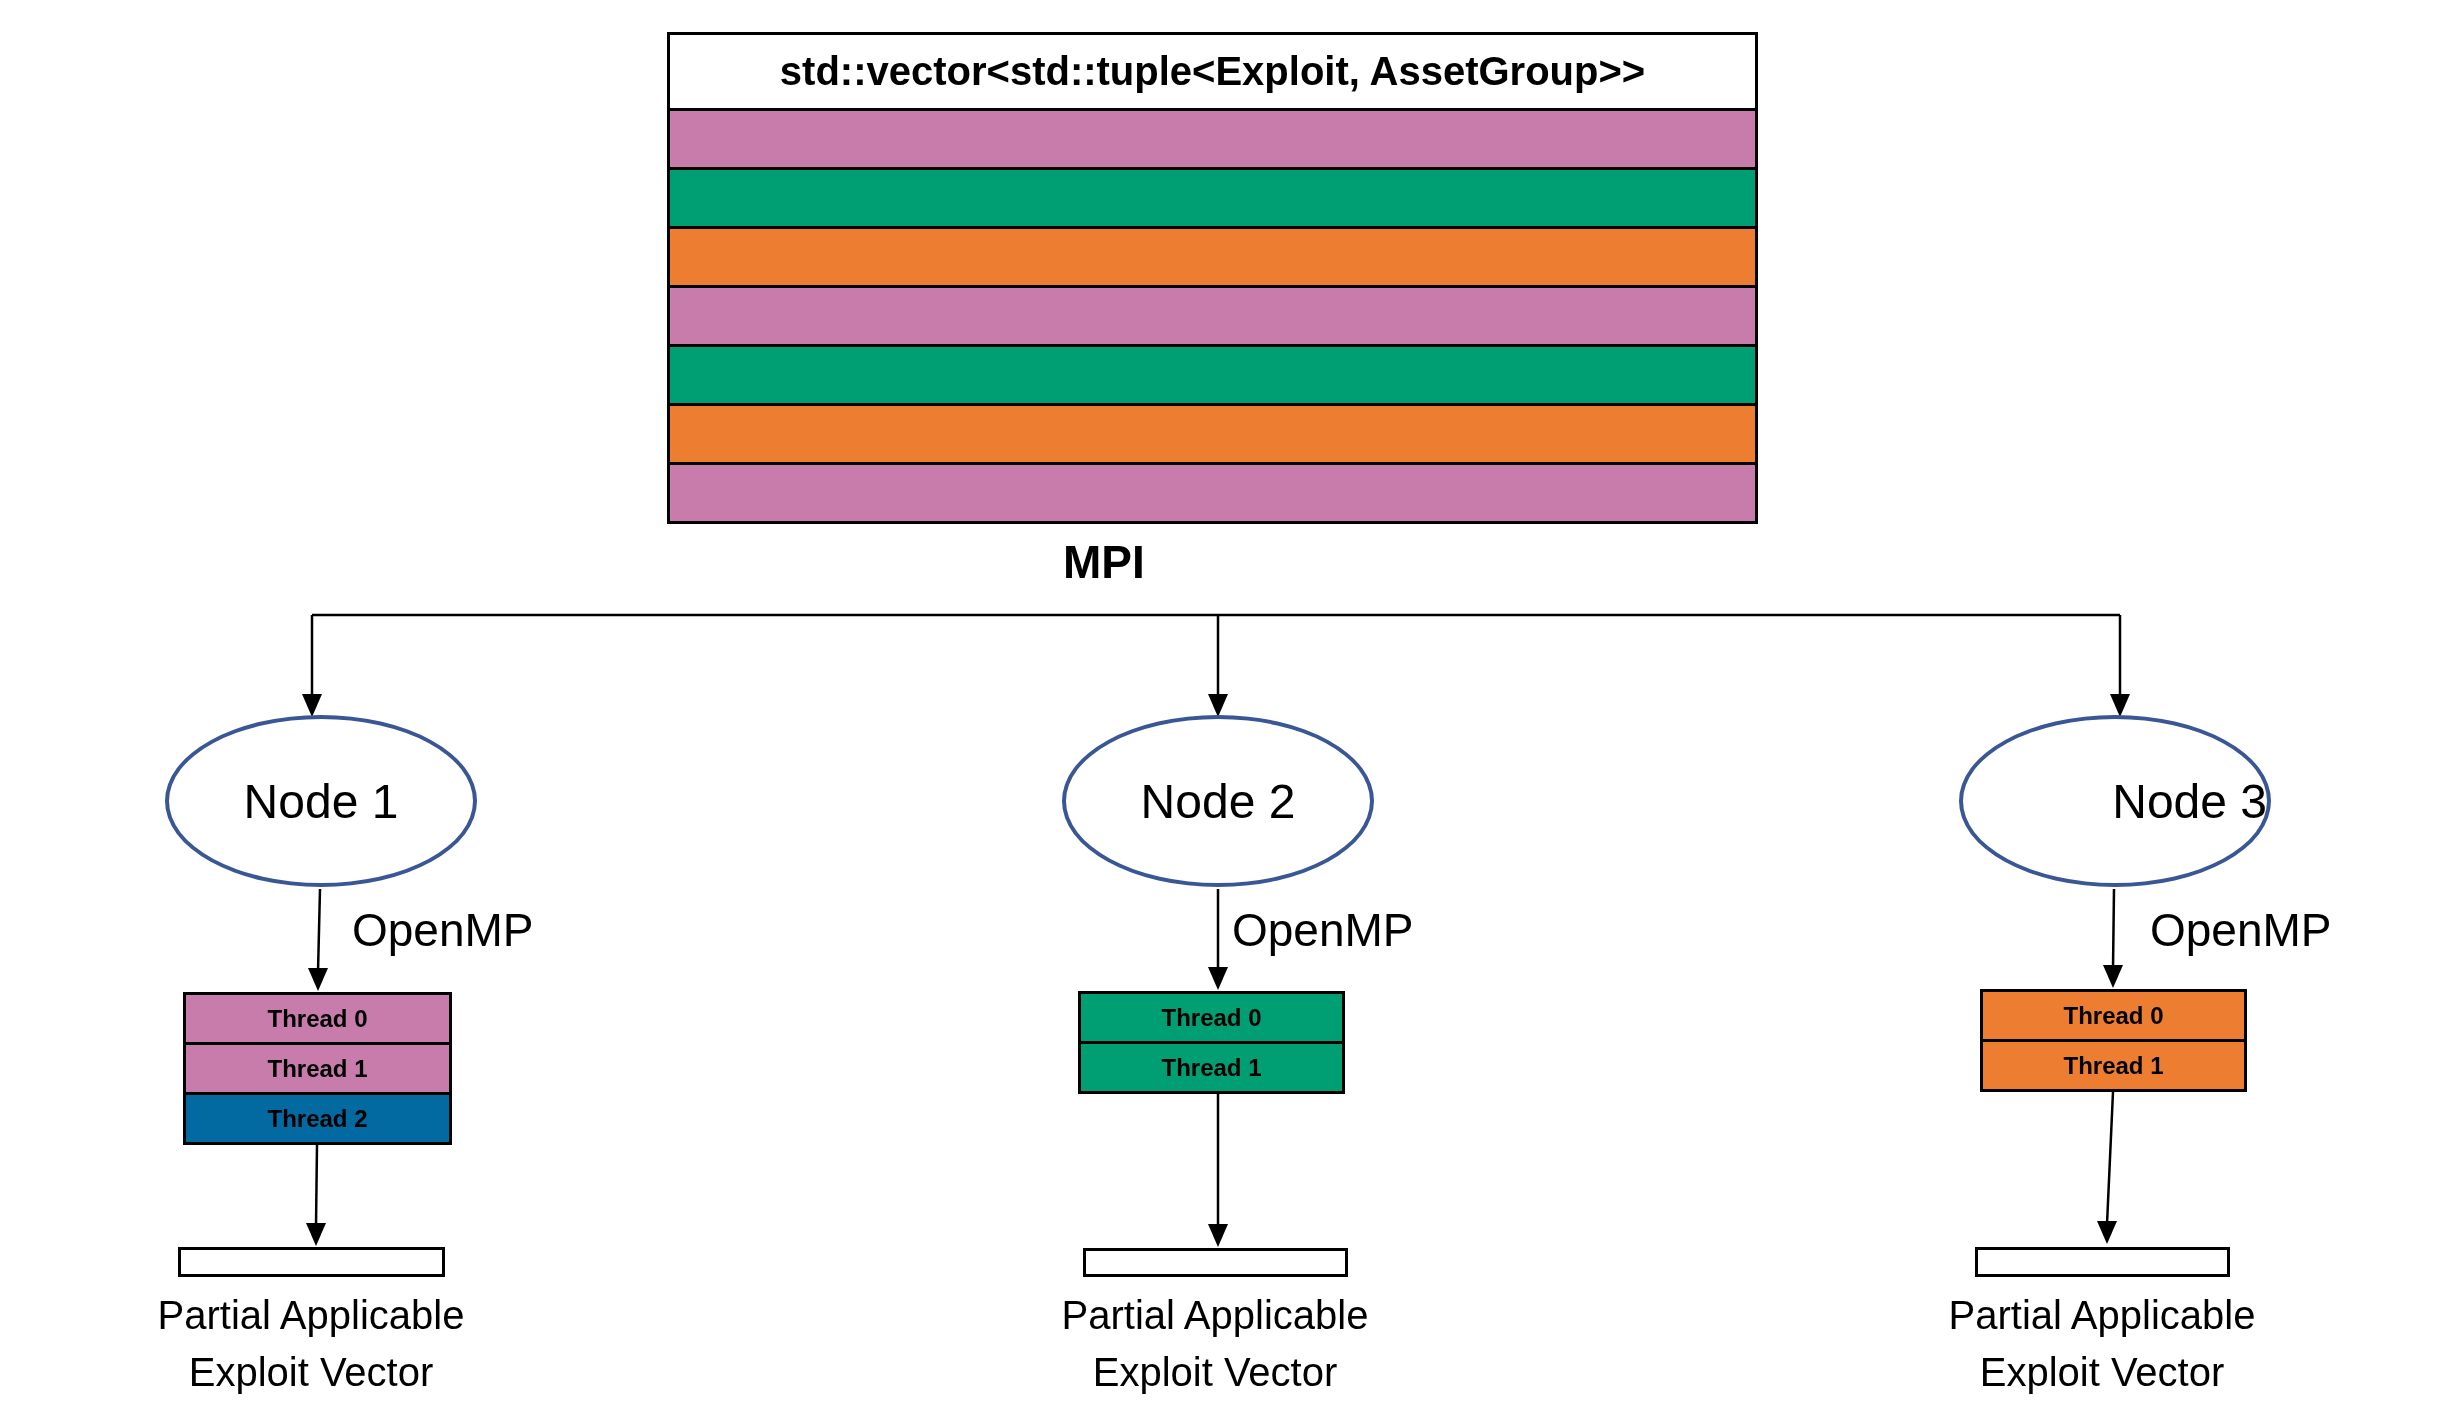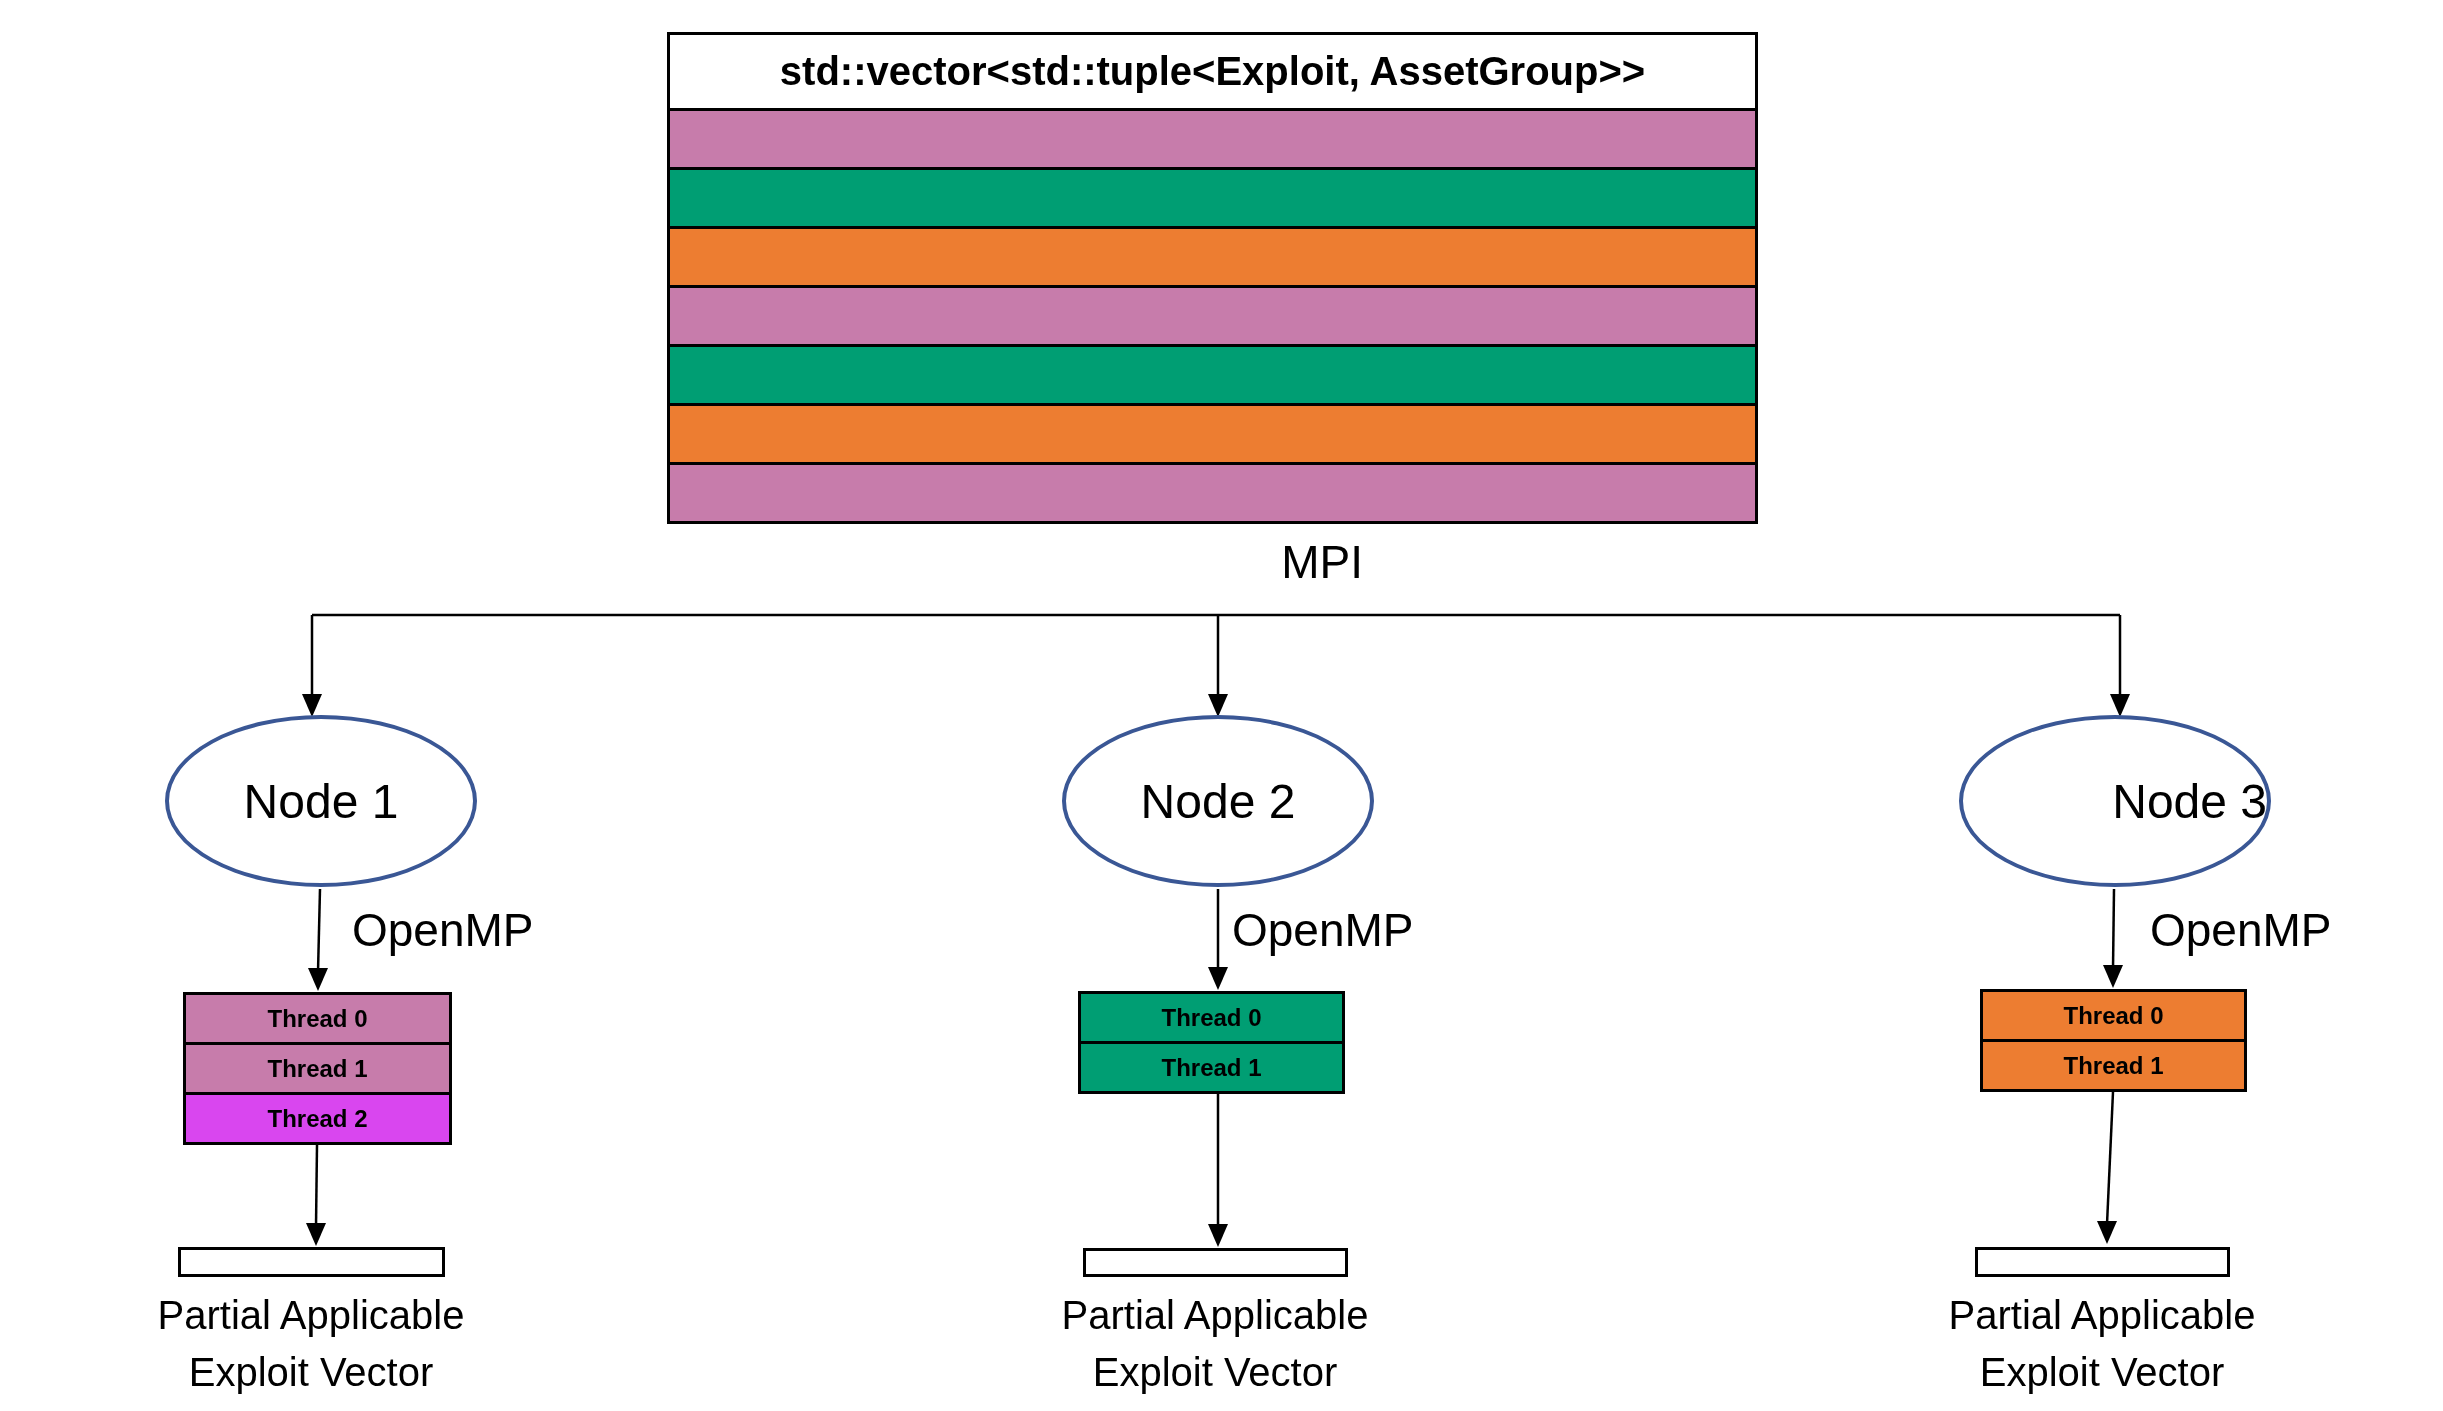--- a/index.html
+++ b/index.html
@@ -16,21 +16,21 @@
     display:flex; align-items:center; justify-content:center;
     font-weight:bold; font-size:40px; letter-spacing:0px;
   }
   .stripe { height:62px; border:3px solid #000; margin-top:-3px; box-sizing:border-box; }
 
   
   svg.connectors { position:absolute; left:0; top:0; pointer-events:none; }
   svg.connectors line { stroke:#000; stroke-width:2.5; }
   svg.connectors polygon { fill:#000; }
 
-  .mpi-label { left:1063px; top:535px; width:300px; text-align:right; font-size:46px; }
+  .mpi-label { left:1063px; top:535px; width:300px; text-align:left; font-size:46px;font-weight:bold; }
 
   .node-ellipse {
     width:312px; height:172px; border:4px solid #3A5795; border-radius:50%;
     background:#fff; display:flex; align-items:center; justify-content:center;
     font-size:48px;
   }
   .openmp-label { font-size:46px; }
 
   .thread-stack { width:269px; }
   .thread-row {
@@ -87,21 +87,21 @@
 
   <div class="abs mpi-label">MPI</div>
 
   <div class="abs node-ellipse" style="left: 165px; top: 715px; border-color: rgb(58, 87, 149);">
     <span>Node 1</span>
   </div>
   <div class="abs openmp-label" style="left:352px; top:903px;">OpenMP</div>
   <div class="abs thread-stack" style="left:183px; top:992px;">
     <div class="thread-row" style="background: rgb(199, 124, 171);">Thread 0</div>
     <div class="thread-row" style="background: rgb(199, 124, 171);">Thread 1</div>
-    <div class="thread-row" style="background: #d946ef;">Thread 2</div>
+    <div class="thread-row" style="background: #0369a1;">Thread 2</div>
   </div>
   <div class="abs outbox" style="left:178px; top:1247px; width:267px; height:30px;"></div>
   <div class="abs caption" style="left:111px; top:1287px;">
     <div>Partial Applicable</div>
     <div>Exploit Vector</div>
   </div>
 
   <div class="abs node-ellipse" style="left: 1062px; top: 715px; border-color: rgb(58, 87, 149);">
     <span>Node 2</span>
   </div>

